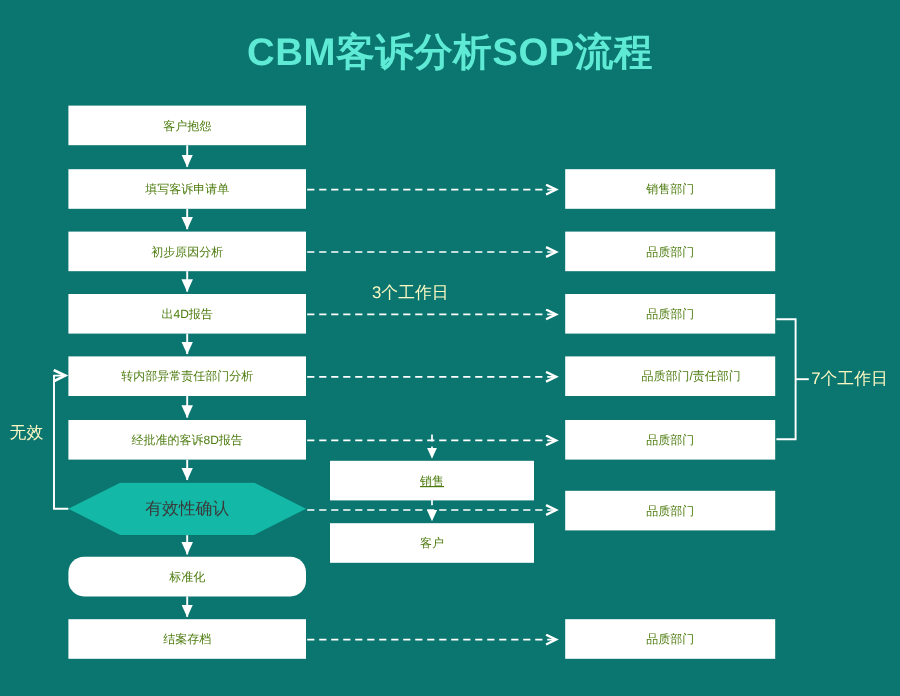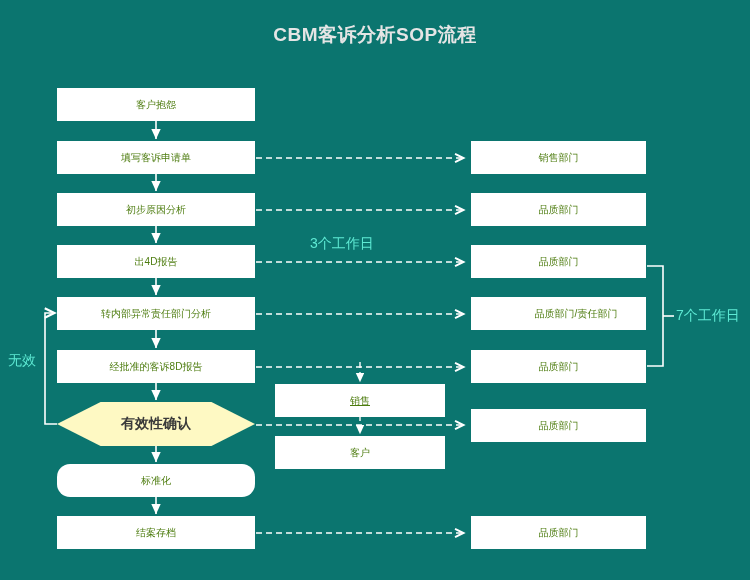--- a/index.html
+++ b/index.html
@@ -14,52 +14,51 @@
     background: #0b756f;
     overflow: hidden;
     font-family: "Liberation Sans", "DejaVu Sans", sans-serif;
   }
   #title {
     position: absolute;
     left: 0;
     top: 22px;
     width: 750px;
     text-align: center;
-    color: #e5e5e5;
-    font-size: 19px;
+    color: #5eead4;
+    font-size: 32px;
     font-weight: bold;
     letter-spacing: 0.5px;
   }
   .node {
     position: absolute;
     background: #ffffff;
     color: #4d7c0f;
     font-size: 10px;
     display: flex;
     align-items: center;
     justify-content: center;
     box-sizing: border-box;
     white-space: nowrap;
   }
   .diamond {
     position: absolute;
-    background: #fef9c3;
+    background: #14b8a6;
     color: #3a3a3a;
     font-size: 14px;
     display: flex;
     align-items: center;
     justify-content: center;
     box-sizing: border-box;
     white-space: nowrap;
     clip-path: polygon(0% 50%, 22% 0%, 78% 0%, 100% 50%, 78% 100%, 22% 100%);
-    font-weight: bold;
   }
   .vlabel {
     position: absolute;
-    color: #5eead4;
+    color: #fef9c3;
     font-size: 14px;
     white-space: nowrap;
   }
   svg#links {
     position: absolute;
     left: 0;
     top: 0;
     width: 750px;
     height: 580px;
     pointer-events: none;

